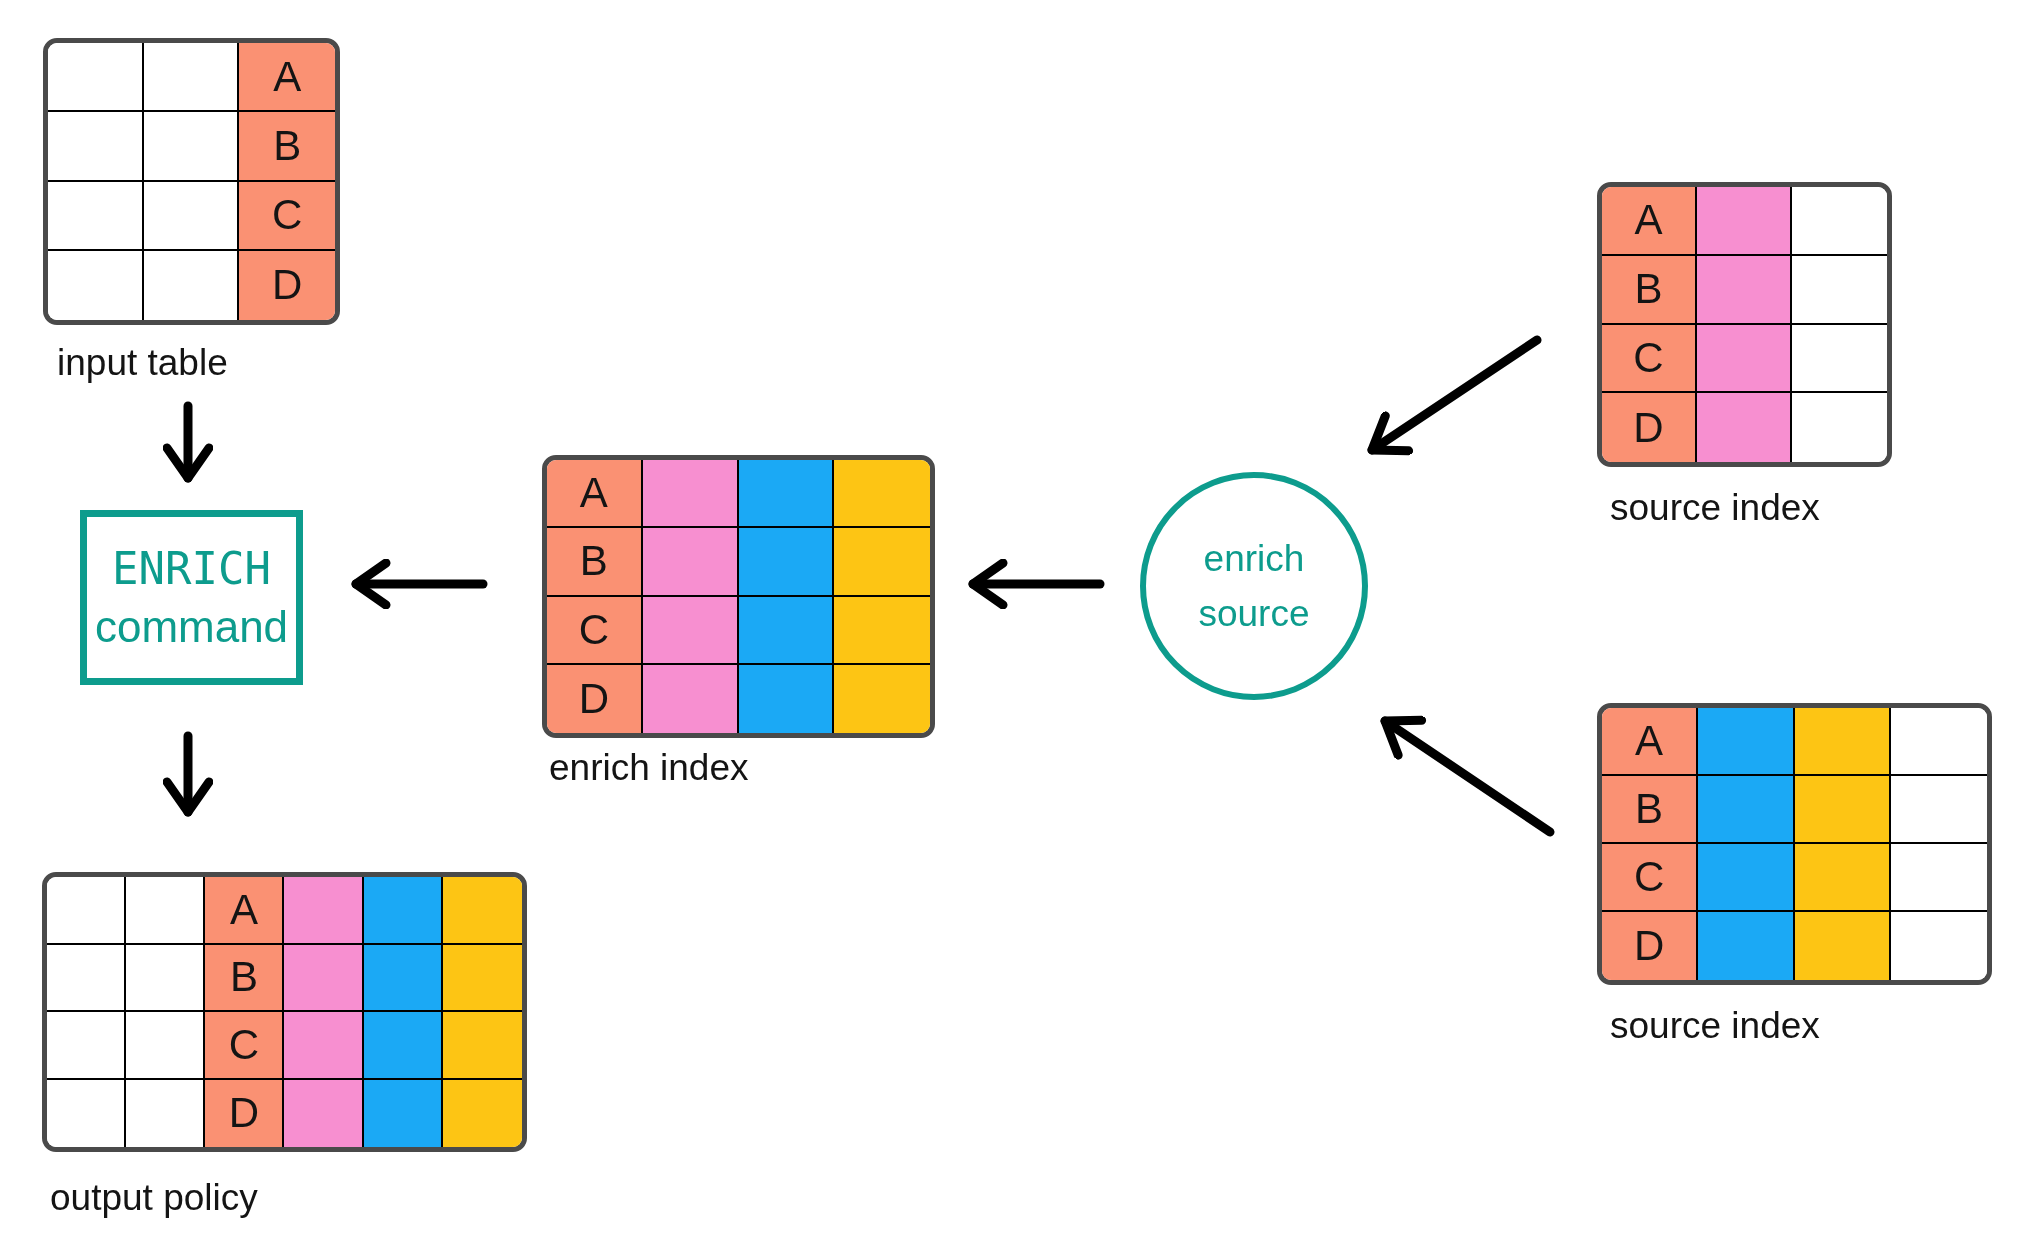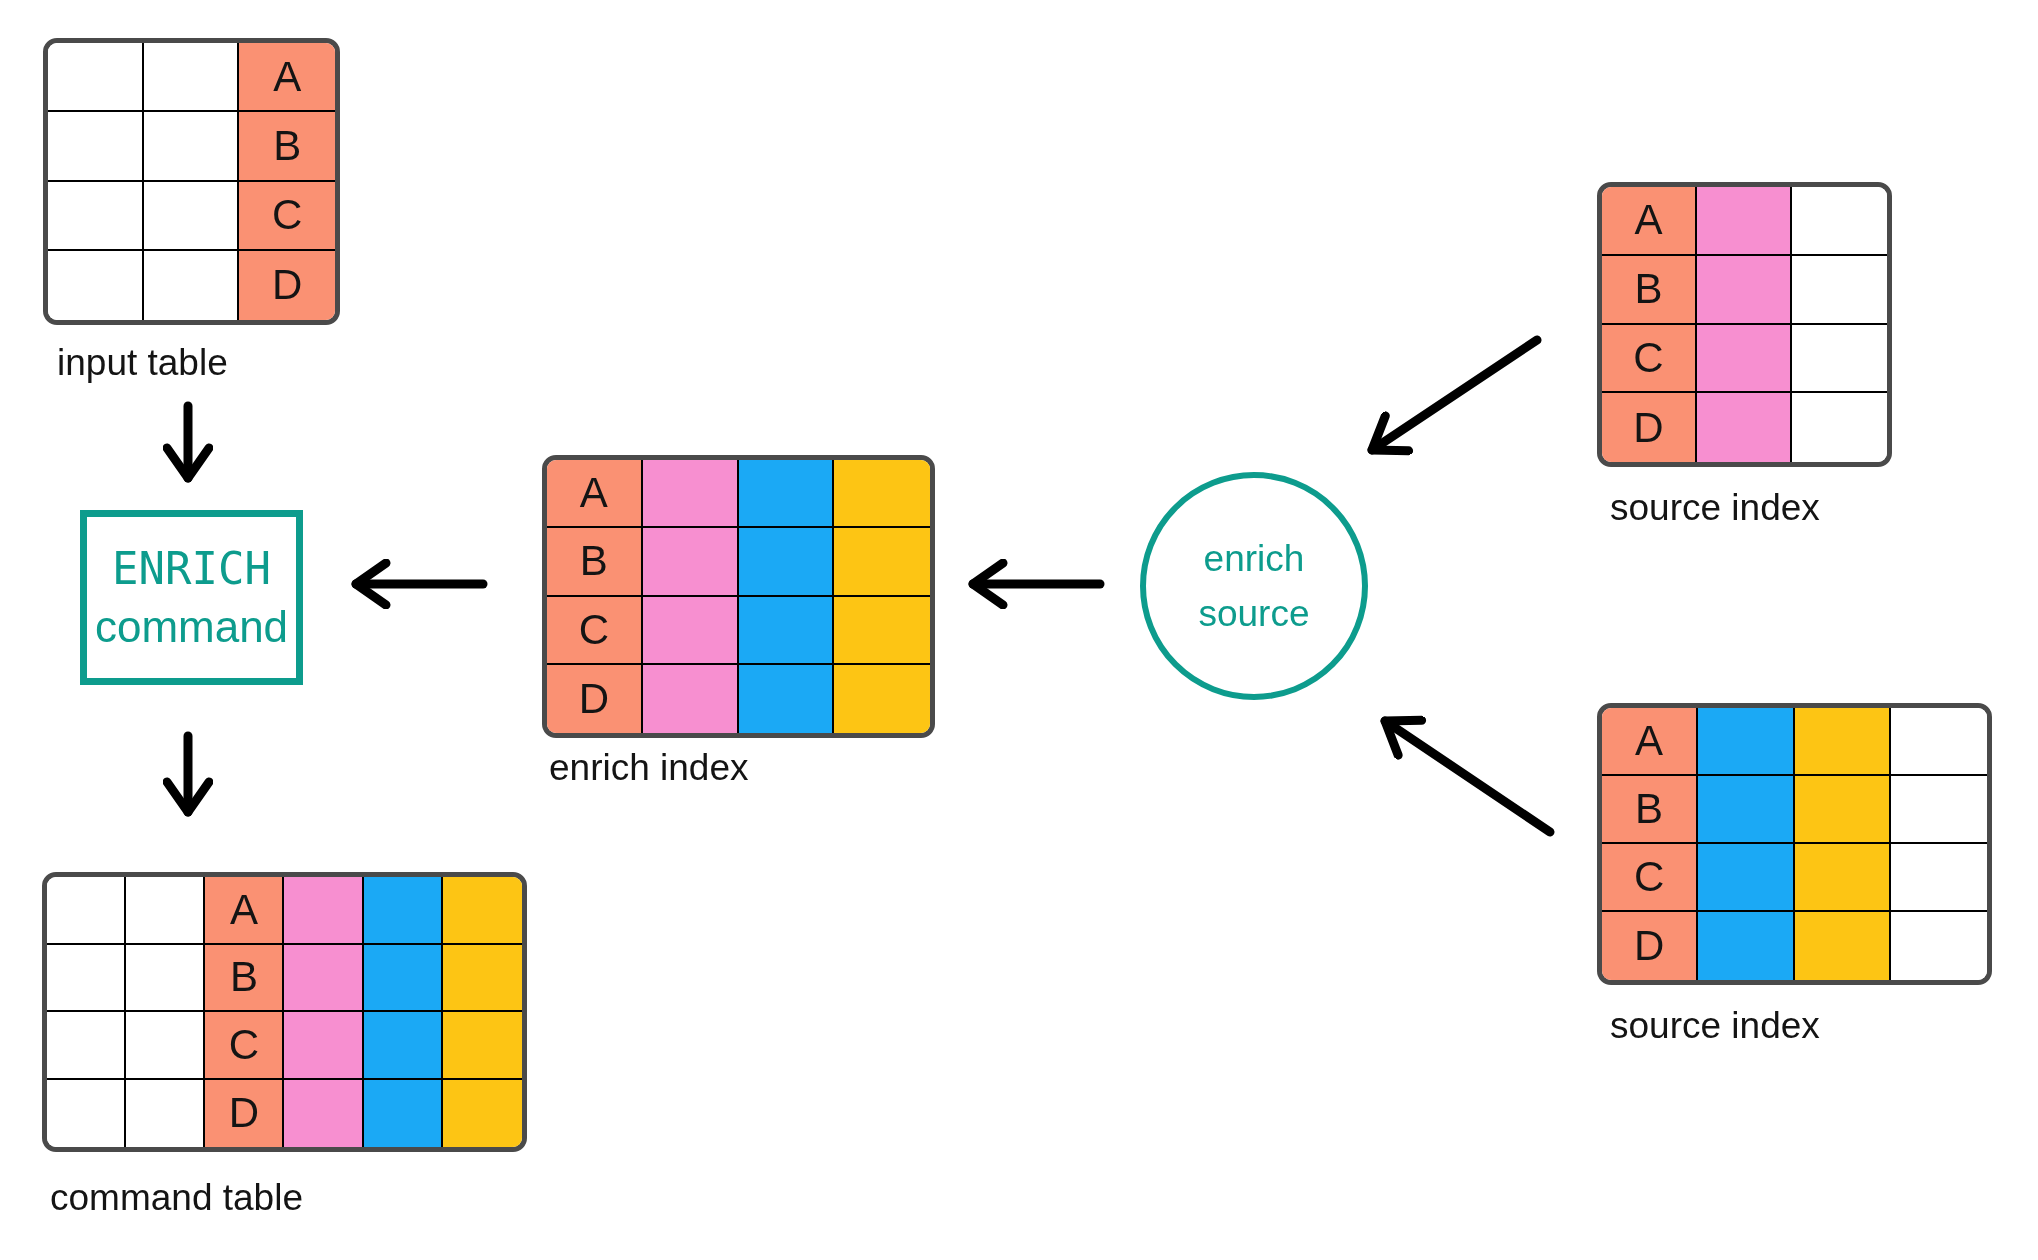--- a/index.html
+++ b/index.html
@@ -158,21 +158,21 @@
       <div class="cell" style="background: rgb(247, 143, 208);"></div>
       <div class="cell" style="background: rgb(27, 169, 245);"></div>
       <div class="cell last-col" style="background: rgb(253, 197, 20);"></div>
       <div class="cell last-row" style="background: rgb(255, 255, 255);"></div>
       <div class="cell last-row" style="background: rgb(255, 255, 255);"></div>
       <div class="cell last-row" style="background: rgb(250, 145, 115);">D</div>
       <div class="cell last-row" style="background: rgb(247, 143, 208);"></div>
       <div class="cell last-row" style="background: rgb(27, 169, 245);"></div>
       <div class="cell last-col last-row" style="background: rgb(253, 197, 20);"></div>
     </div>
-  <div class="dlabel" style="left:50px;top:1177px;">command table</div>
+  <div class="dlabel" style="left:50px;top:1177px;">output policy</div>
 
   <svg class="arrows" width="2038" height="1260" viewBox="0 0 2038 1260">
     <defs>
       <marker id="chev" markerUnits="userSpaceOnUse" markerWidth="50" markerHeight="50" viewBox="0 0 50 50" refX="42" refY="25" orient="auto">
         <path d="M12 4 L42 25 L12 46" fill="none" stroke="#000000" stroke-width="9" stroke-linecap="round" stroke-linejoin="round"></path>
       </marker>
     </defs>
     <line x1="188" y1="406" x2="188" y2="478" stroke="#000000" stroke-width="9" stroke-linecap="round" marker-end="url(#chev)"></line>
     <line x1="483" y1="584" x2="356" y2="584" stroke="#000000" stroke-width="9" stroke-linecap="round" marker-end="url(#chev)"></line>
     <line x1="188" y1="736" x2="188" y2="812" stroke="#000000" stroke-width="9" stroke-linecap="round" marker-end="url(#chev)"></line>

